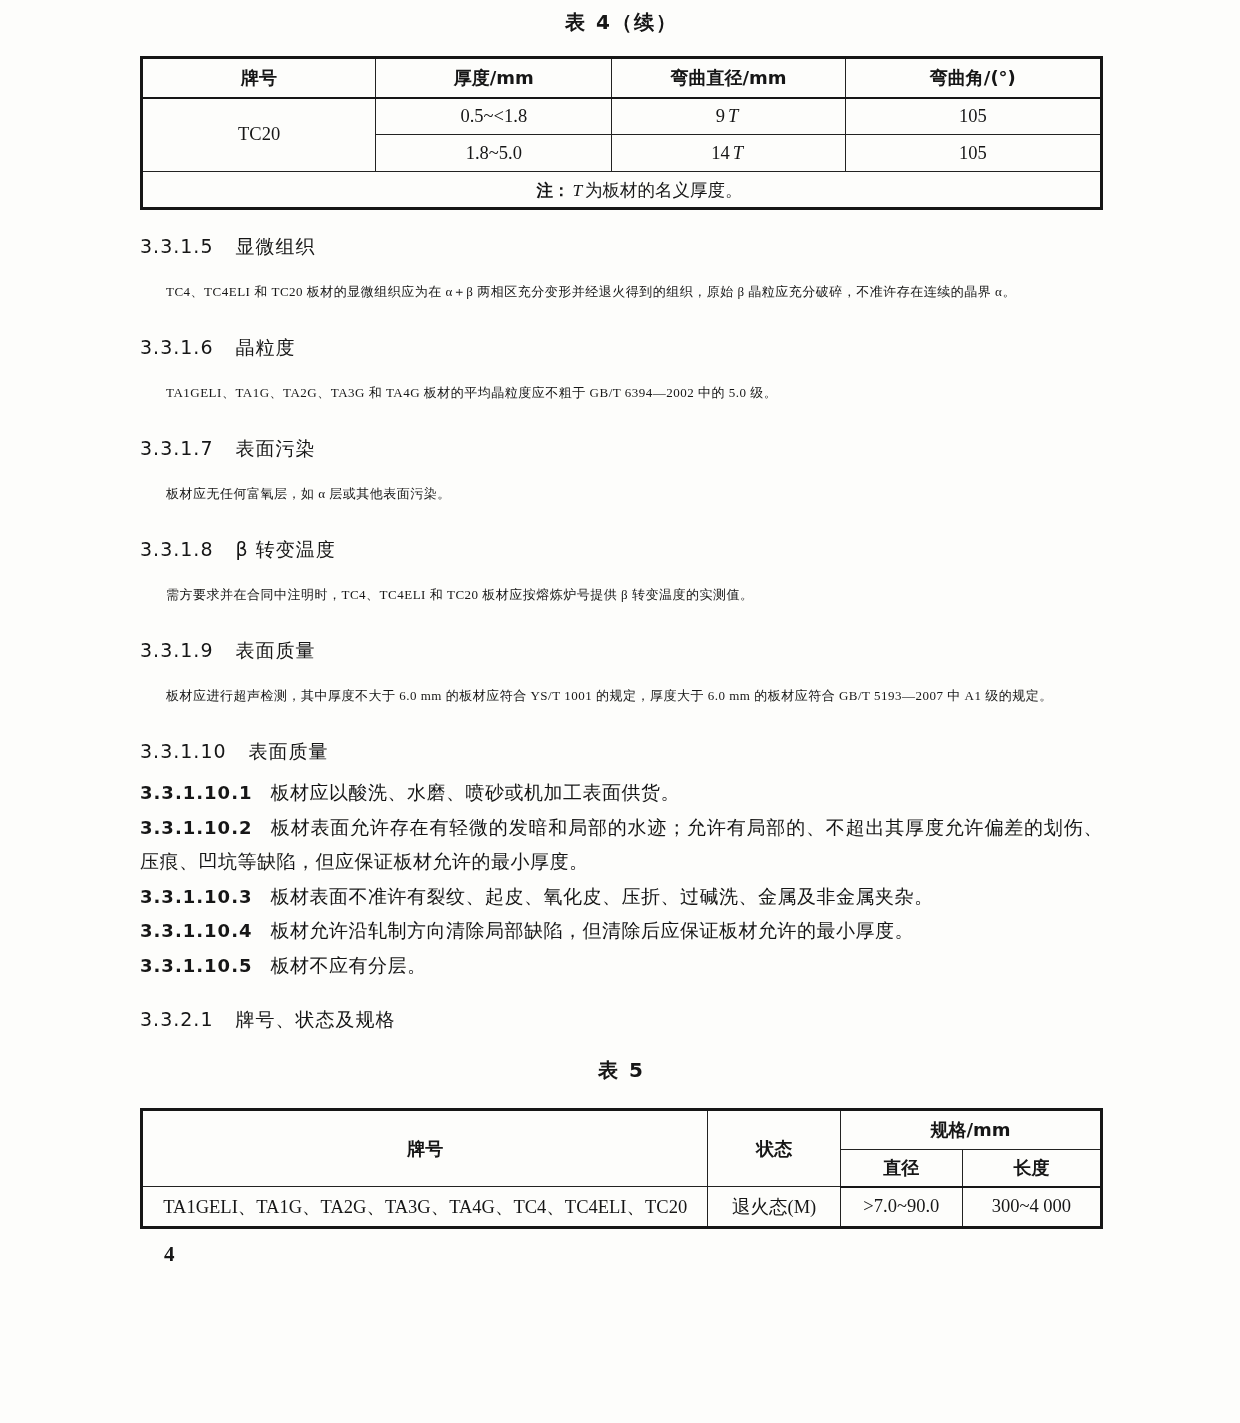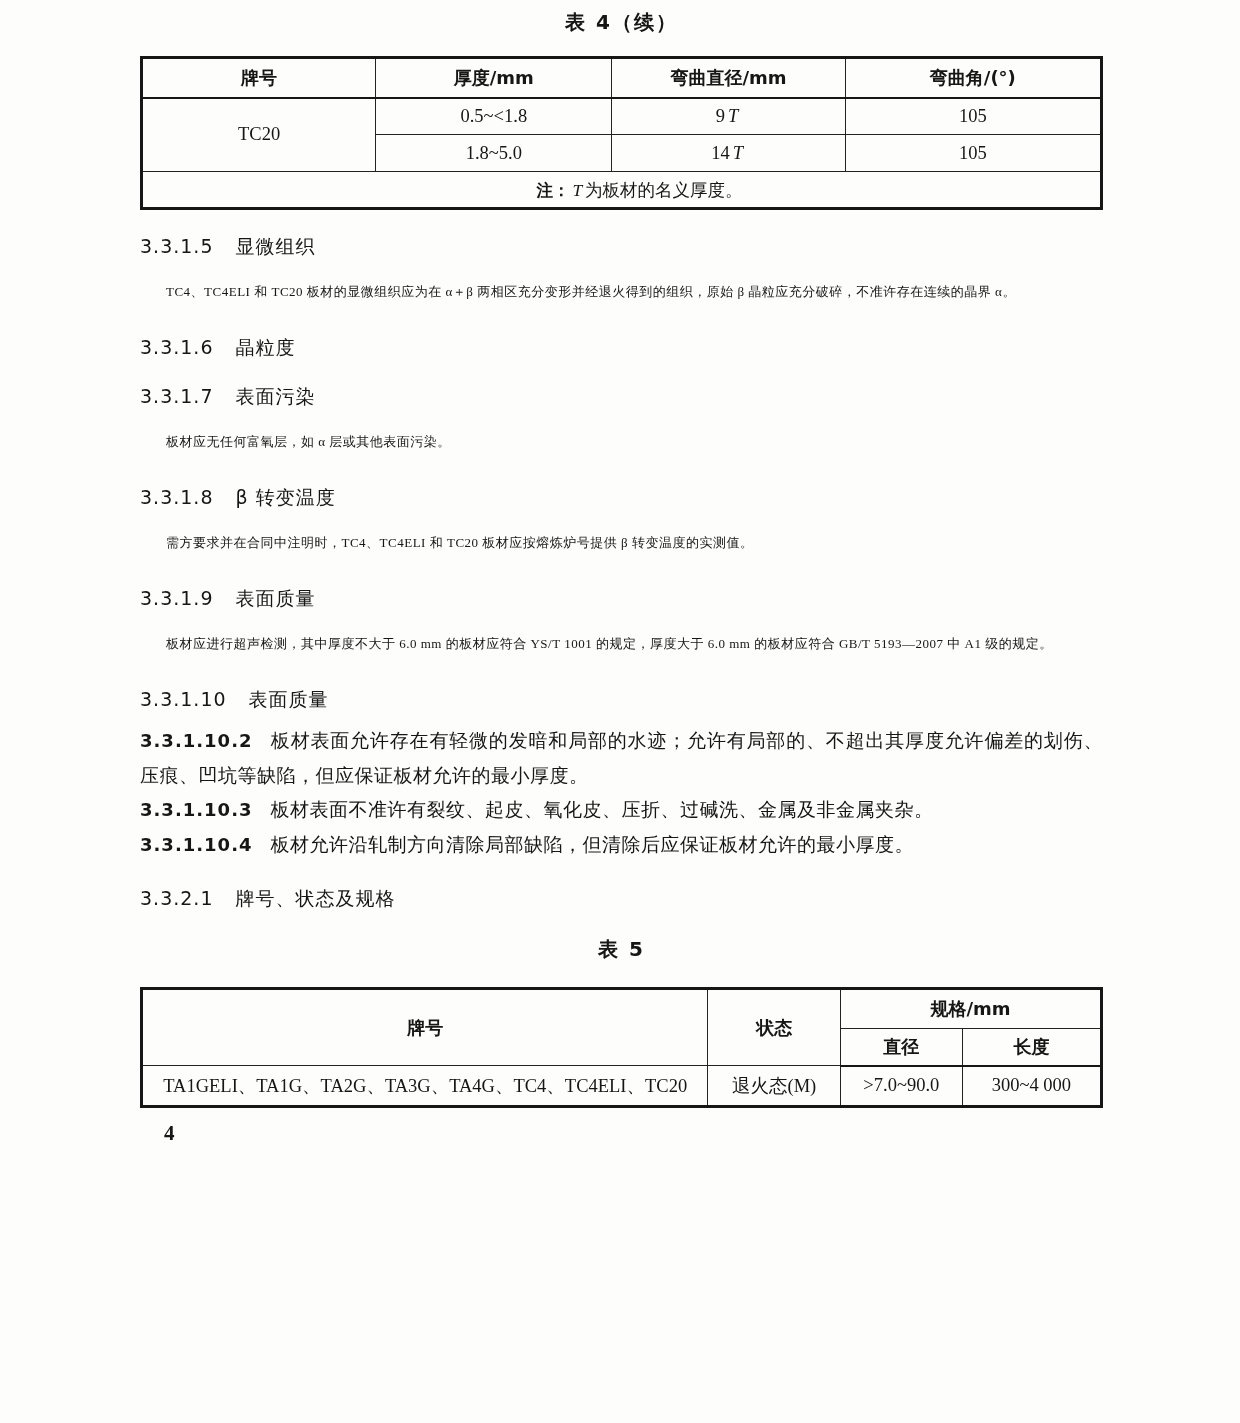--- a/index.html
+++ b/index.html
@@ -129,36 +129,39 @@
       <tr class="note-row">
         <td colspan="4" class="note-cell"><span class="note-label">注：</span><i class="ital">T</i><span>为板材的名义厚度。</span></td>
       </tr>
     </tbody>
   </table>
 
   <h3 class="sec"><span class="hnum">3.3.1.5</span><span class="htxt">显微组织</span></h3>
   <p class="body-p">TC4、TC4ELI 和 TC20 板材的显微组织应为在 α＋β 两相区充分变形并经退火得到的组织，原始 β 晶粒应充分破碎，不准许存在连续的晶界 α。</p>
 
   <h3 class="sec"><span class="hnum">3.3.1.6</span><span class="htxt">晶粒度</span></h3>
+  <p class="body-p">TA1GELI、TA1G、TA2G、TA3G 和 TA4G 板材的平均晶粒度应不粗于 GB/T 6394—2002 中的 5.0 级。</p>
 
   <h3 class="sec"><span class="hnum">3.3.1.7</span><span class="htxt">表面污染</span></h3>
   <p class="body-p">板材应无任何富氧层，如 α 层或其他表面污染。</p>
 
   <h3 class="sec"><span class="hnum">3.3.1.8</span><span class="htxt">β 转变温度</span></h3>
   <p class="body-p">需方要求并在合同中注明时，TC4、TC4ELI 和 TC20 板材应按熔炼炉号提供 β 转变温度的实测值。</p>
 
   <h3 class="sec"><span class="hnum">3.3.1.9</span><span class="htxt">表面质量</span></h3>
   <p class="body-p">板材应进行超声检测，其中厚度不大于 6.0 mm 的板材应符合 YS/T 1001 的规定，厚度大于 6.0 mm 的板材应符合 GB/T 5193—2007 中 A1 级的规定。</p>
 
   <h3 class="sec"><span class="hnum">3.3.1.10</span><span class="htxt">表面质量</span></h3>
 
   <div class="clauses">
+    <p class="clause"><span class="cnum">3.3.1.10.1</span><span>板材应以酸洗、水磨、喷砂或机加工表面供货。</span></p>
     <p class="clause"><span class="cnum">3.3.1.10.2</span><span>板材表面允许存在有轻微的发暗和局部的水迹；允许有局部的、不超出其厚度允许偏差的划伤、压痕、凹坑等缺陷，但应保证板材允许的最小厚度。</span></p>
     <p class="clause"><span class="cnum">3.3.1.10.3</span><span>板材表面不准许有裂纹、起皮、氧化皮、压折、过碱洗、金属及非金属夹杂。</span></p>
     <p class="clause"><span class="cnum">3.3.1.10.4</span><span>板材允许沿轧制方向清除局部缺陷，但清除后应保证板材允许的最小厚度。</span></p>
+    <p class="clause"><span class="cnum">3.3.1.10.5</span><span>板材不应有分层。</span></p>
   </div>
 
 
   <h3 class="sec"><span class="hnum">3.3.2.1</span><span class="htxt">牌号、状态及规格</span></h3>
 
   <div class="tbl-title t5-title">表 5</div>
 
   <table class="std-table t5">
     <colgroup>
       <col style="width:59%">

